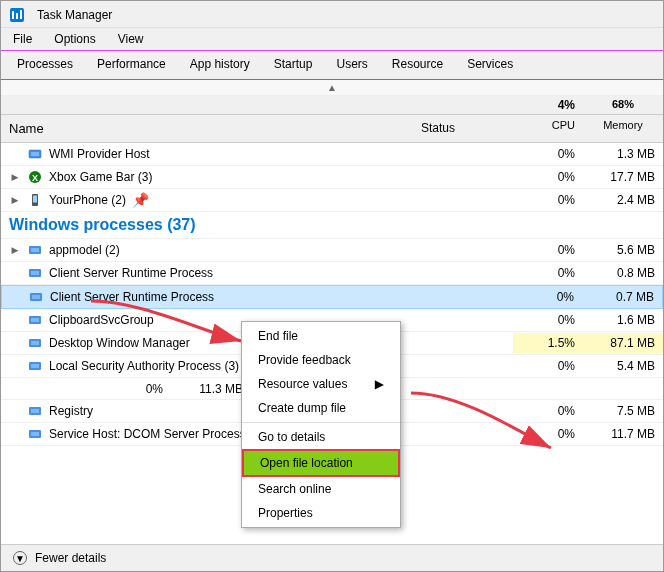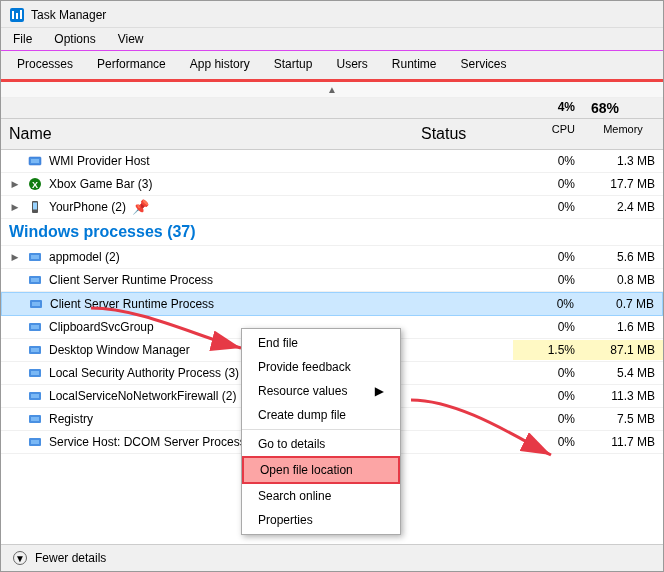--- a/index.html
+++ b/index.html
@@ -17,40 +17,40 @@
       background: #ffffff;
       border: 1px solid #999;
       display: flex;
       flex-direction: column;
     }
     .title-bar {
       background: #f0f0f0;
       padding: 6px 8px 4px 8px;
       display: flex;
       align-items: center;
-      gap: 6px;
+      gap: 12px;
       border-bottom: 1px solid #ddd;
     }
     .menu-bar {
       background: #f0f0f0;
       padding: 2px 8px;
       display: flex;
       gap: 14px;
       border-bottom: 1px solid #d946ef;
     }
     .menu-item {
       font-size: 12px;
       color: #000;
       cursor: pointer;
       padding: 2px 4px;
     }
     .tabs {
       background: #f0f0f0;
       display: flex;
-      border-bottom: 3px solid #ef4444;
+      border-bottom: 1px solid #ef4444;
       padding: 0 4px;
     }
     .tab {
       padding: 6px 12px;
       font-size: 12px;
       cursor: pointer;
       color: #000;
       border-bottom: 2px solid transparent;
     }
     .content {
@@ -96,36 +96,36 @@
     .usage-cpu {
       width: 70px;
       text-align: right;
       padding: 2px 8px;
       font-size: 12px;
       font-weight: bold;
       color: #000;
     }
     .usage-memory {
       width: 80px;
-      text-align: left;
+      text-align: center;
       padding: 2px 8px;
-      font-size: 14px;
+      font-size: 11px;
       font-weight: bold;
       color: #000;
     }
     .col-header-name {
       flex: 1;
       padding: 4px 8px;
-      font-size: 16px;
+      font-size: 13px;
       font-weight: normal;
     }
     .col-header-status {
       width: 100px;
       padding: 4px 8px;
-      font-size: 16px;
+      font-size: 12px;
     }
     .table-body {
       flex: 1;
       overflow-y: auto;
       position: relative;
     }
     .row {
       display: flex;
       align-items: center;
       border-bottom: 1px solid #f0f0f0;
@@ -203,21 +203,21 @@
     }
     .context-item {
       padding: 5px 16px;
       font-size: 12px;
       cursor: pointer;
       display: flex;
       align-items: center;
       justify-content: space-between;
     }
     .context-item.highlighted-menu {
-      background: #fca5a5;
+      background: #84cc16;
       border: 2px solid #e63946;
     }
     .context-separator {
       border-top: 1px solid #ddd;
       margin: 2px 0;
     }
     .footer {
       border-top: 1px solid #ccc;
       background: #f0f0f0;
       padding: 6px 12px;
@@ -261,21 +261,21 @@
     <span class="menu-item">Options</span>
     <span class="menu-item">View</span>
   </div>
 
   <div class="tabs">
     <div class="tab">Processes</div>
     <div class="tab">Performance</div>
     <div class="tab">App history</div>
     <div class="tab">Startup</div>
     <div class="tab">Users</div>
-    <div class="tab">Runtime</div>
+    <div class="tab">Resource</div>
     <div class="tab">Services</div>
   </div>
 
   <div class="content">
 
     <div class="sort-indicator">▲</div>
 
     <div class="usage-row">
       <div class="usage-spacer"></div>
       <div class="usage-status"></div>
@@ -450,30 +450,20 @@
               </svg>
           </span>
           <span>Local Security Authority Process (3)</span>
         </div>
         <div class="row-status"></div>
         <div class="row-cpu">0%</div>
         <div class="row-memory">5.4 MB</div>
       </div>
 
       <div class="row">
-        <div class="row-name">
-          <span class="arrow-placeholder"></span>
-          <span class="row-icon">
-            <svg width="14" height="14" viewBox="0 0 14 14">
-                <rect x="1" y="3" width="12" height="8" rx="1" fill="#4a90e2"></rect>
-                <rect x="3" y="5" width="8" height="4" fill="#7ab8f5"></rect>
-              </svg>
-          </span>
-          <span>LocalServiceNoNetworkFirewall (2)</span>
-        </div>
         <div class="row-status"></div>
         <div class="row-cpu">0%</div>
         <div class="row-memory">11.3 MB</div>
       </div>
 
       <div class="row">
         <div class="row-name">
           <span class="arrow-placeholder"></span>
           <span class="row-icon">
             <svg width="14" height="14" viewBox="0 0 14 14">

